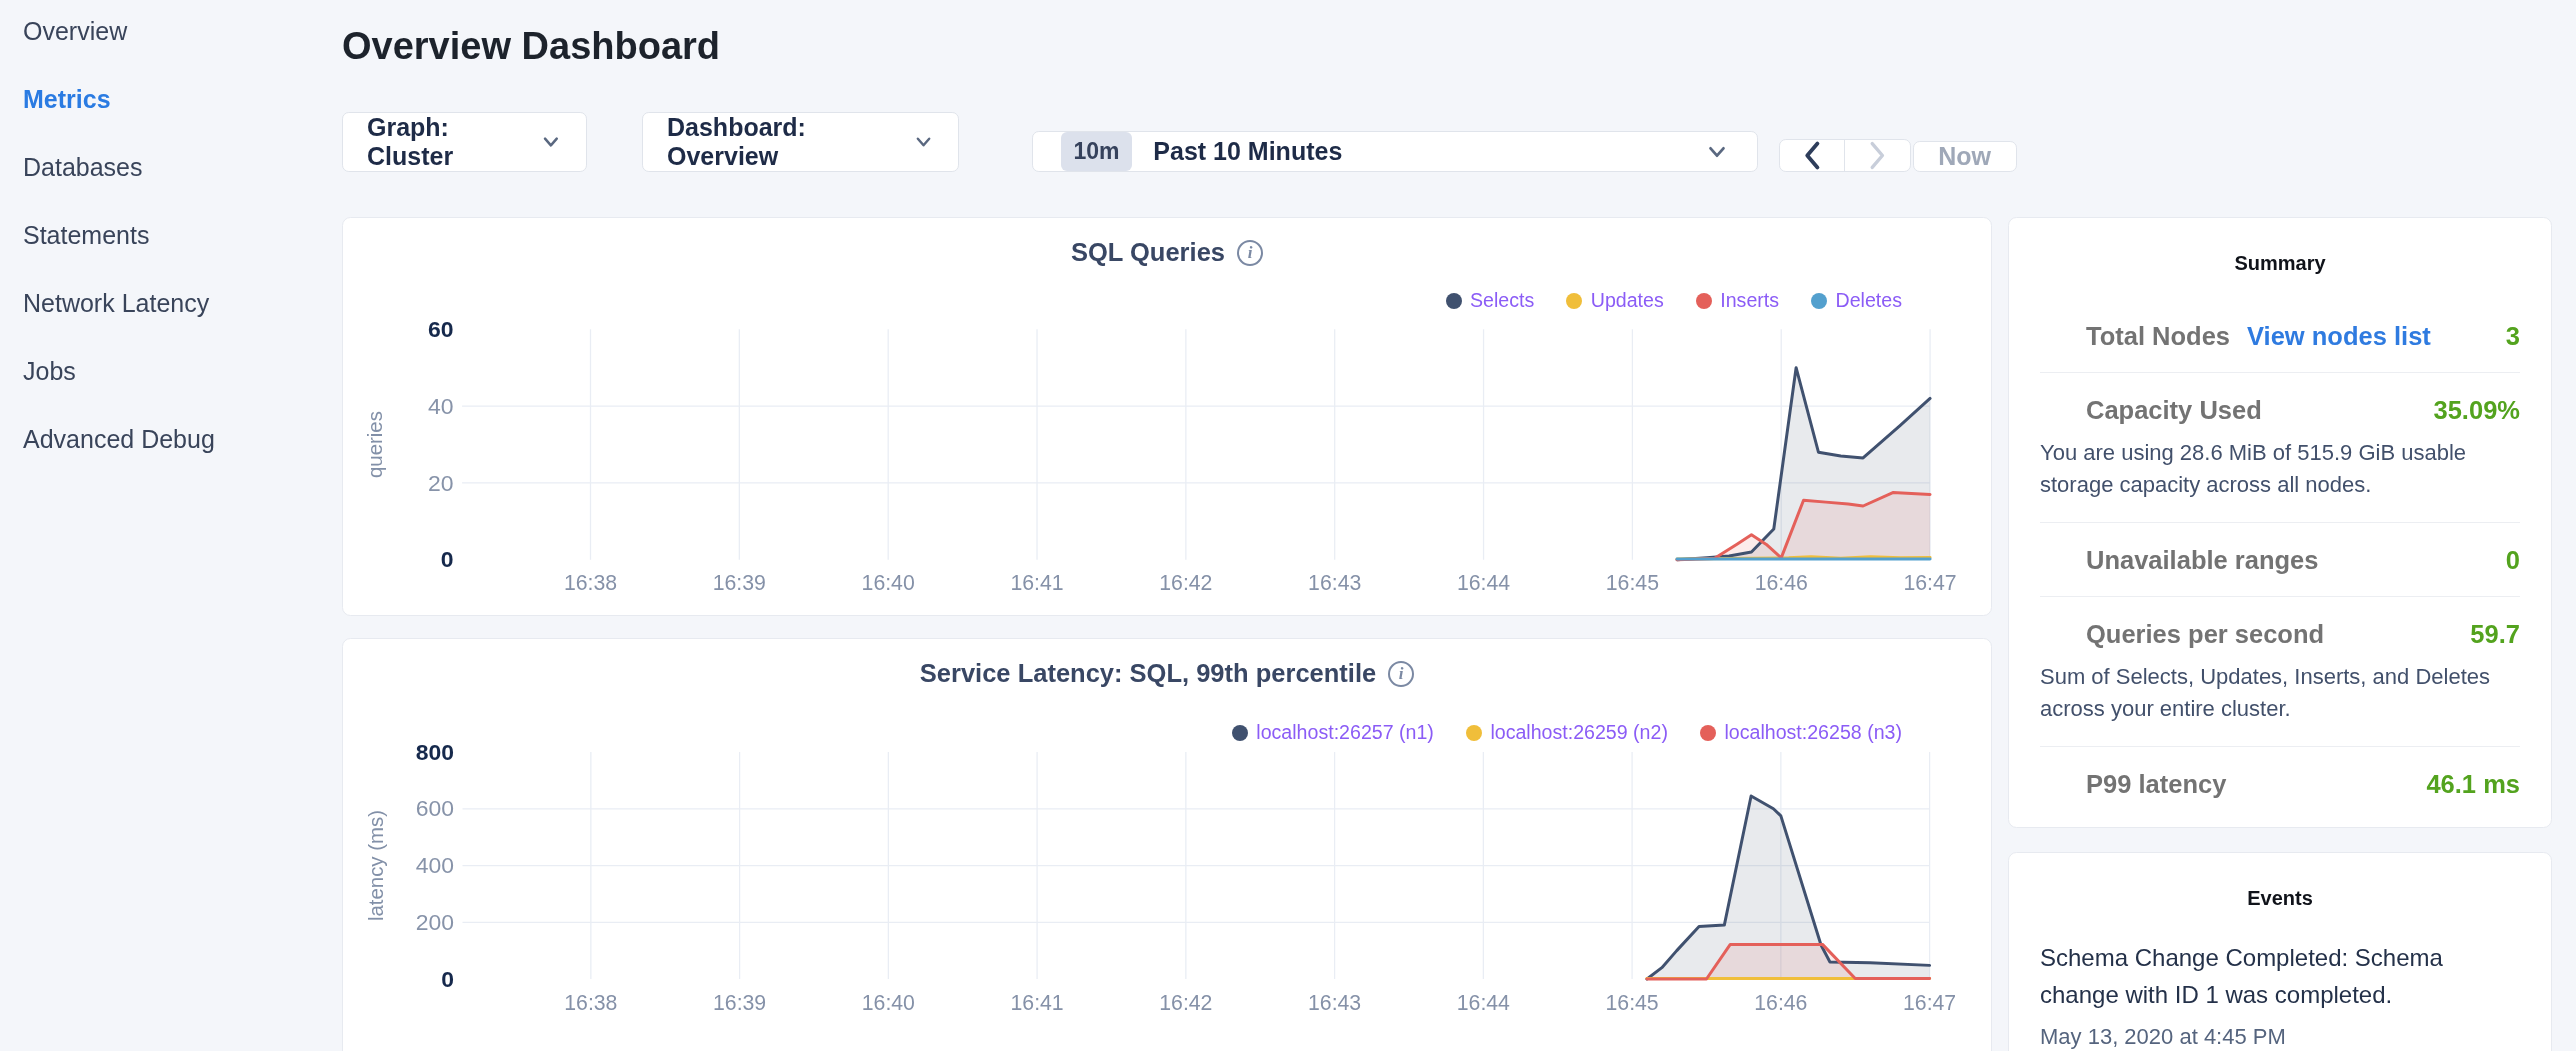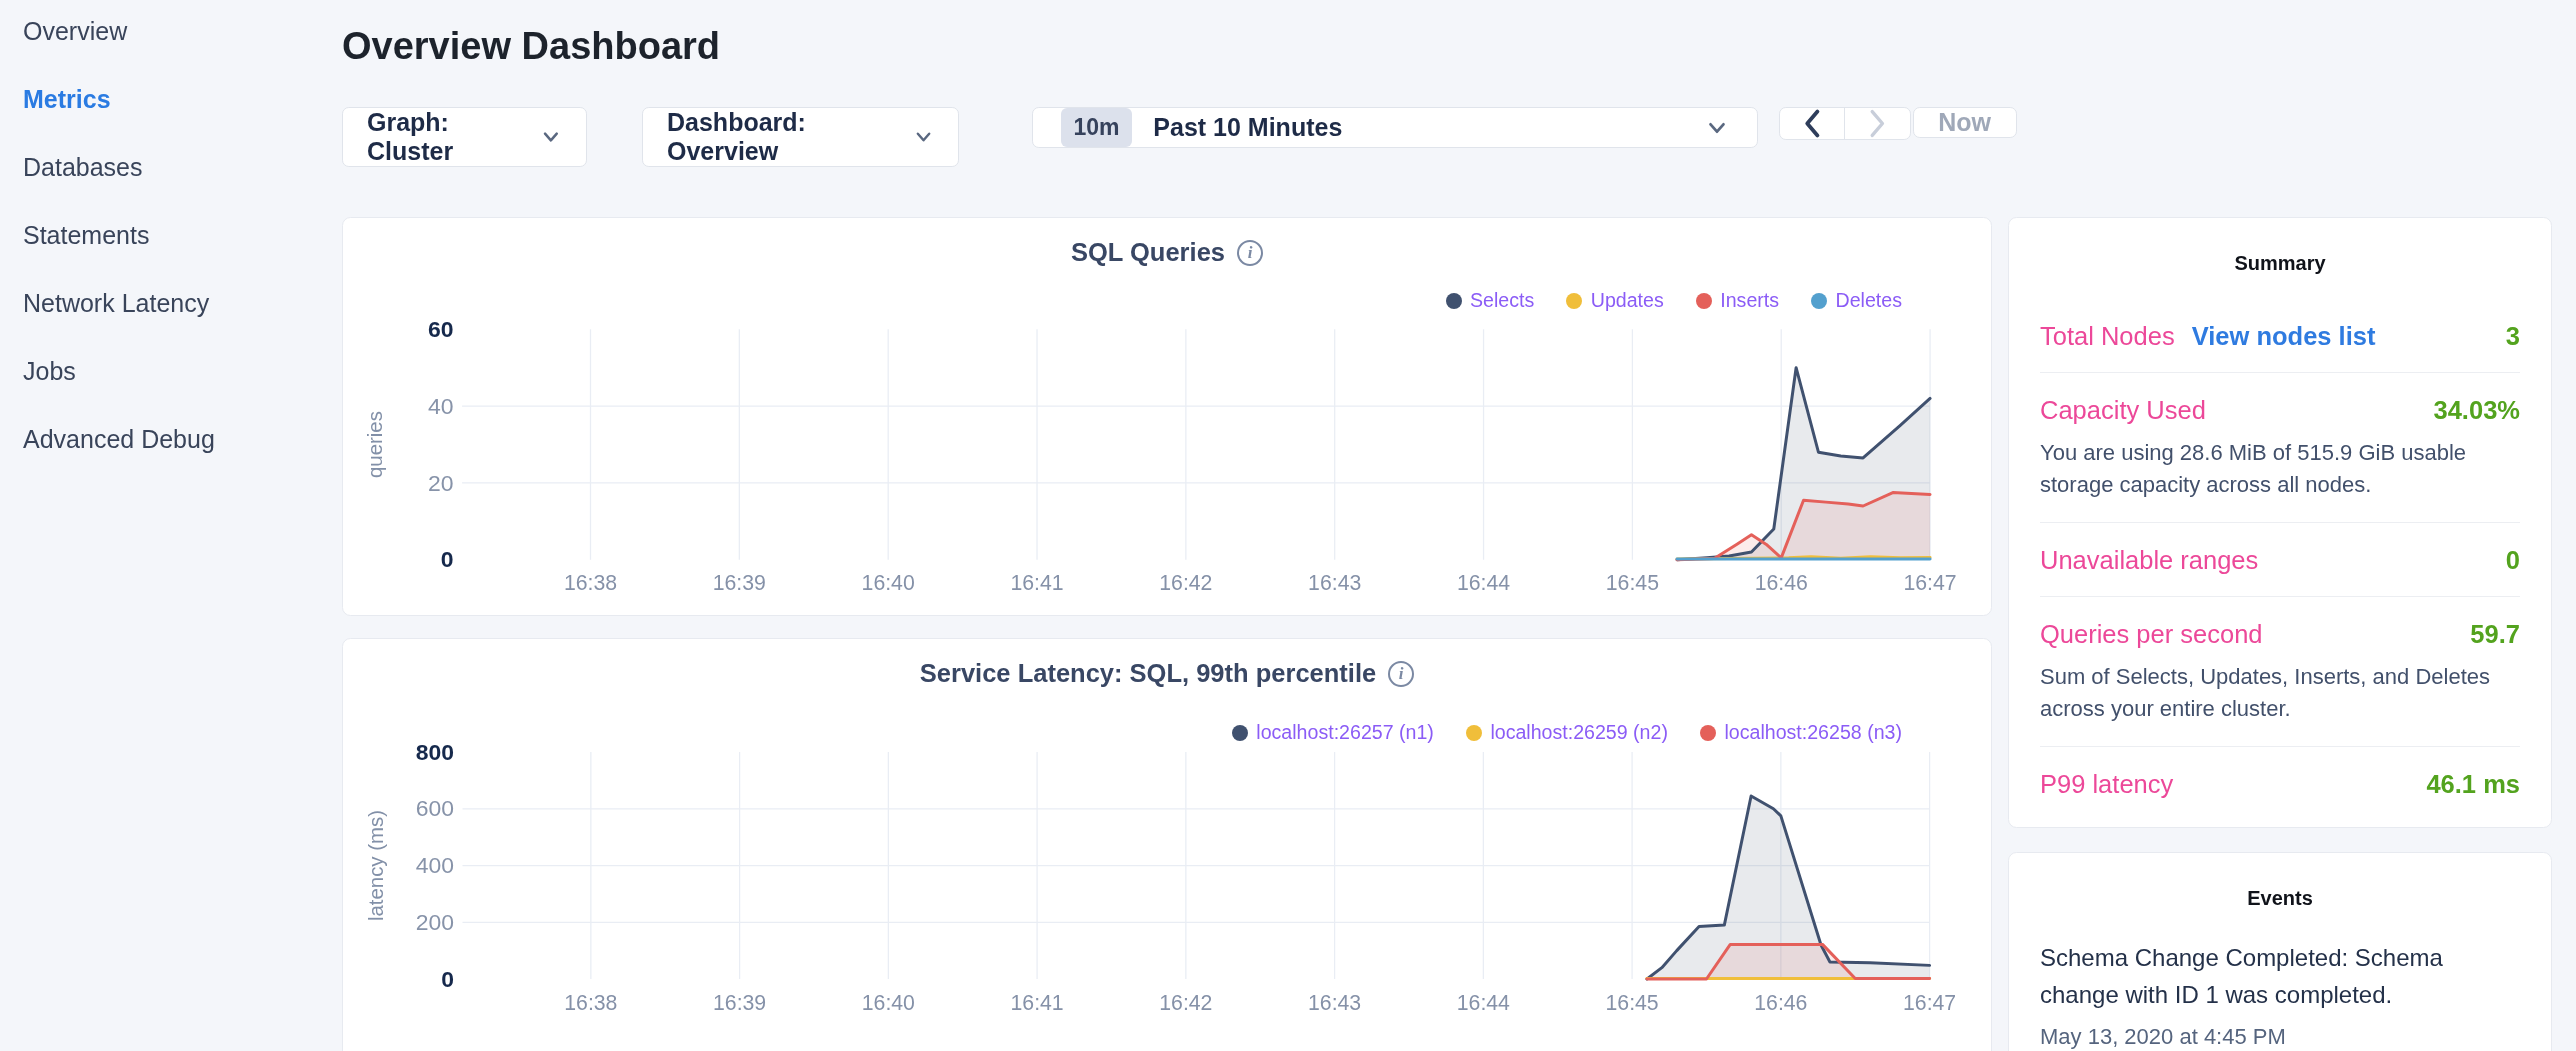--- a/index.html
+++ b/index.html
@@ -12,21 +12,21 @@
   .sidebar ul { list-style:none; margin-top:-2.6px; }
   .sidebar li { height:68px; display:flex; align-items:center; padding-left:23px;
                 font-size:25px; color:#39445A; cursor:pointer; }
   .sidebar li.active { color:#2A7BE2; font-weight:700; }
 
   
   .page-title { position:absolute; left:342px; top:22px; font-size:38px; line-height:48px;
                 font-weight:700; color:#1D232C; }
 
   
-  .controls { position:absolute; left:342px; top:107px; height:65px; display:flex; align-items:flex-start; }
+  .controls { position:absolute; left:342px; top:107px; height:65px; display:flex; align-items:flex-end; }
   .ctl { background:#fff; border:1.7px solid #E0E4EB; border-radius:6.8px; display:flex;
          align-items:center; font-weight:700; color:#1E2B47; font-size:25px; cursor:pointer; }
   .dd { justify-content:space-between; padding:0 24px; }
   .dd-graph { width:245px; }
   .dd-dash  { width:317px; margin-left:55px; }
   .vdivider { width:1.7px; background:#C9CFDA; margin:0 0 0 40px; }
   .time-sel { width:726px; margin-left:31px; padding:0 28px; }
   .time-badge { background:#DCE1EC; border-radius:6px; padding:6px 12.8px; font-size:23px;
                 font-weight:700; color:#36425C; margin-right:21px; }
   .time-caret { margin-left:auto; }
@@ -55,21 +55,21 @@
   .chart-svg text { font-family:"Liberation Sans", sans-serif; }
   .svg1 { top:89px; height:298px; }
   .svg2 { top:85px; height:306px; }
 
   
   .panel-title { text-align:center; margin-top:34px; font-size:20px; font-weight:700; color:#10131A; }
   .srows { margin-top:24px; }
   .srow { padding:23px 0 21px; border-bottom:1.7px solid #ECEEF2; }
   .srow:last-child { border-bottom:none; }
   .srow-head { display:flex; align-items:baseline; }
-  .slabel { font-weight:400; font-size:25.5px; color:#ec4899; }
+  .slabel { font-weight:700; font-size:25.5px; color:#737373;margin-left:46px; }
   .slink { color:#2F7BE0; font-weight:700; font-size:25.5px; margin-left:17px; text-decoration:none; cursor:pointer; }
   .svalue { margin-left:auto; color:#53A31E; font-weight:700; font-size:25.5px; white-space:nowrap; }
   .sdesc { font-size:22px; color:#42506B; line-height:1.45; margin-top:12px; }
 
   
   .event { margin-top:29px; }
   .event-text { font-size:24px; color:#243149; line-height:1.55; }
   .event-time { font-size:22px; color:#55647E; margin-top:10.2px; }
 </style>
 </head>
@@ -255,21 +255,21 @@
         <div class="srow">
           <div class="srow-head">
             <span class="slabel">Total Nodes</span>
             <a class="slink">View nodes list</a>
             <span class="svalue">3</span>
           </div>
         </div>
         <div class="srow">
           <div class="srow-head">
             <span class="slabel">Capacity Used</span>
-            <span class="svalue">34.03%</span>
+            <span class="svalue">35.09%</span>
           </div>
           <div class="sdesc">You are using 28.6 MiB of 515.9 GiB usable storage capacity across all nodes.</div>
         </div>
         <div class="srow">
           <div class="srow-head">
             <span class="slabel">Unavailable ranges</span>
             <span class="svalue">0</span>
           </div>
         </div>
         <div class="srow">

